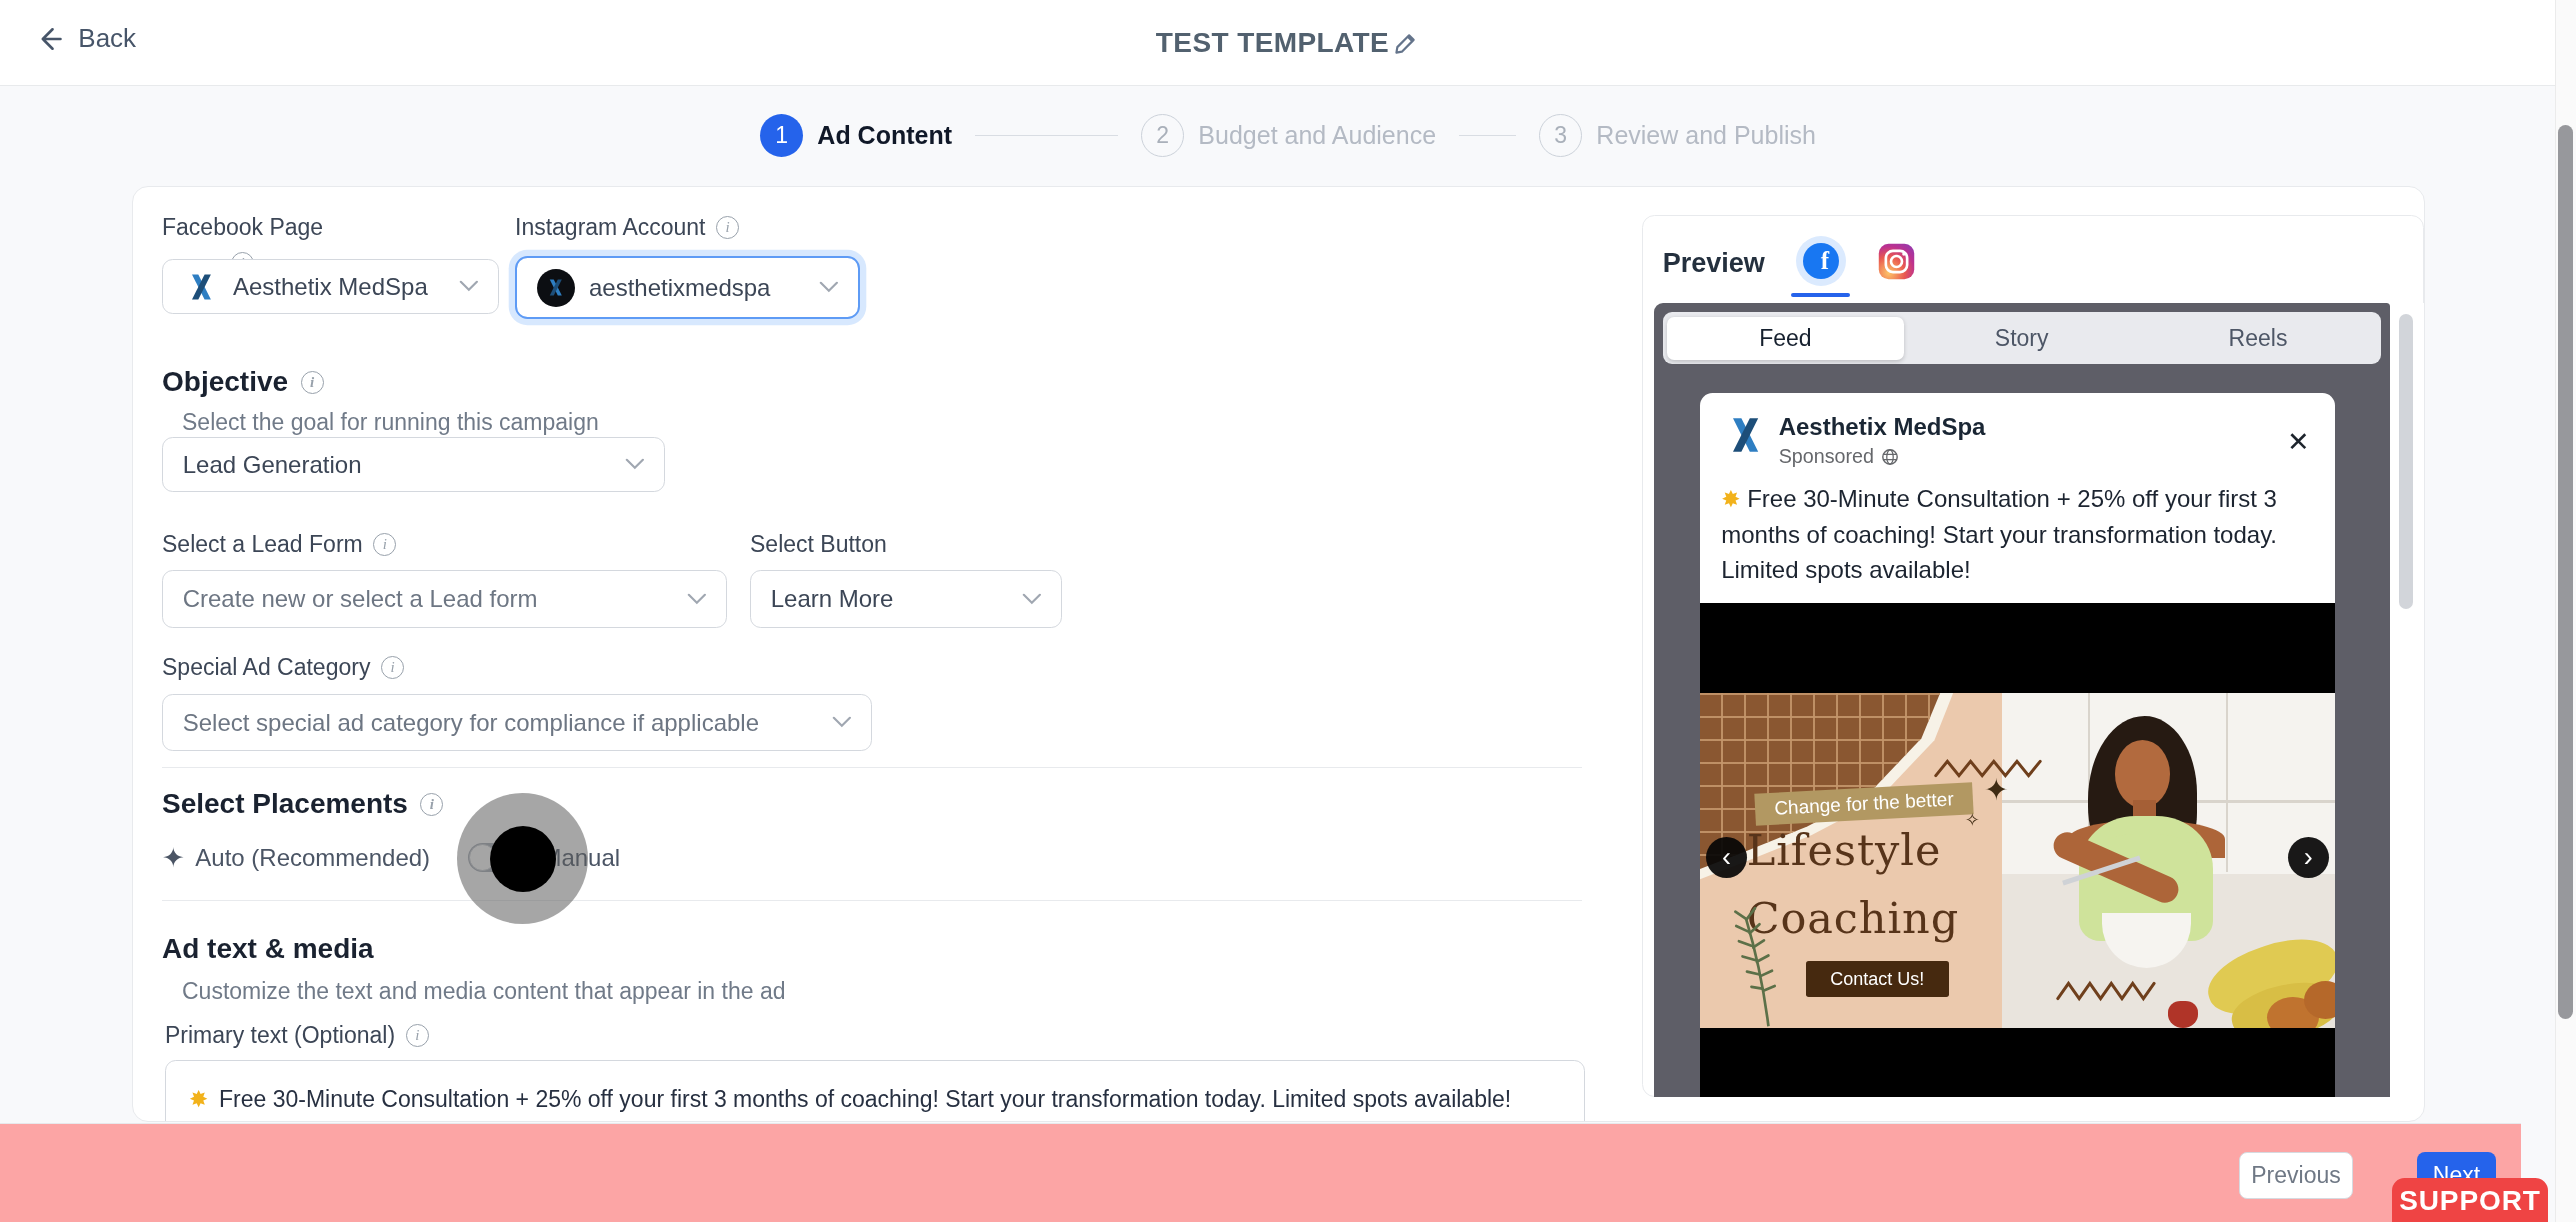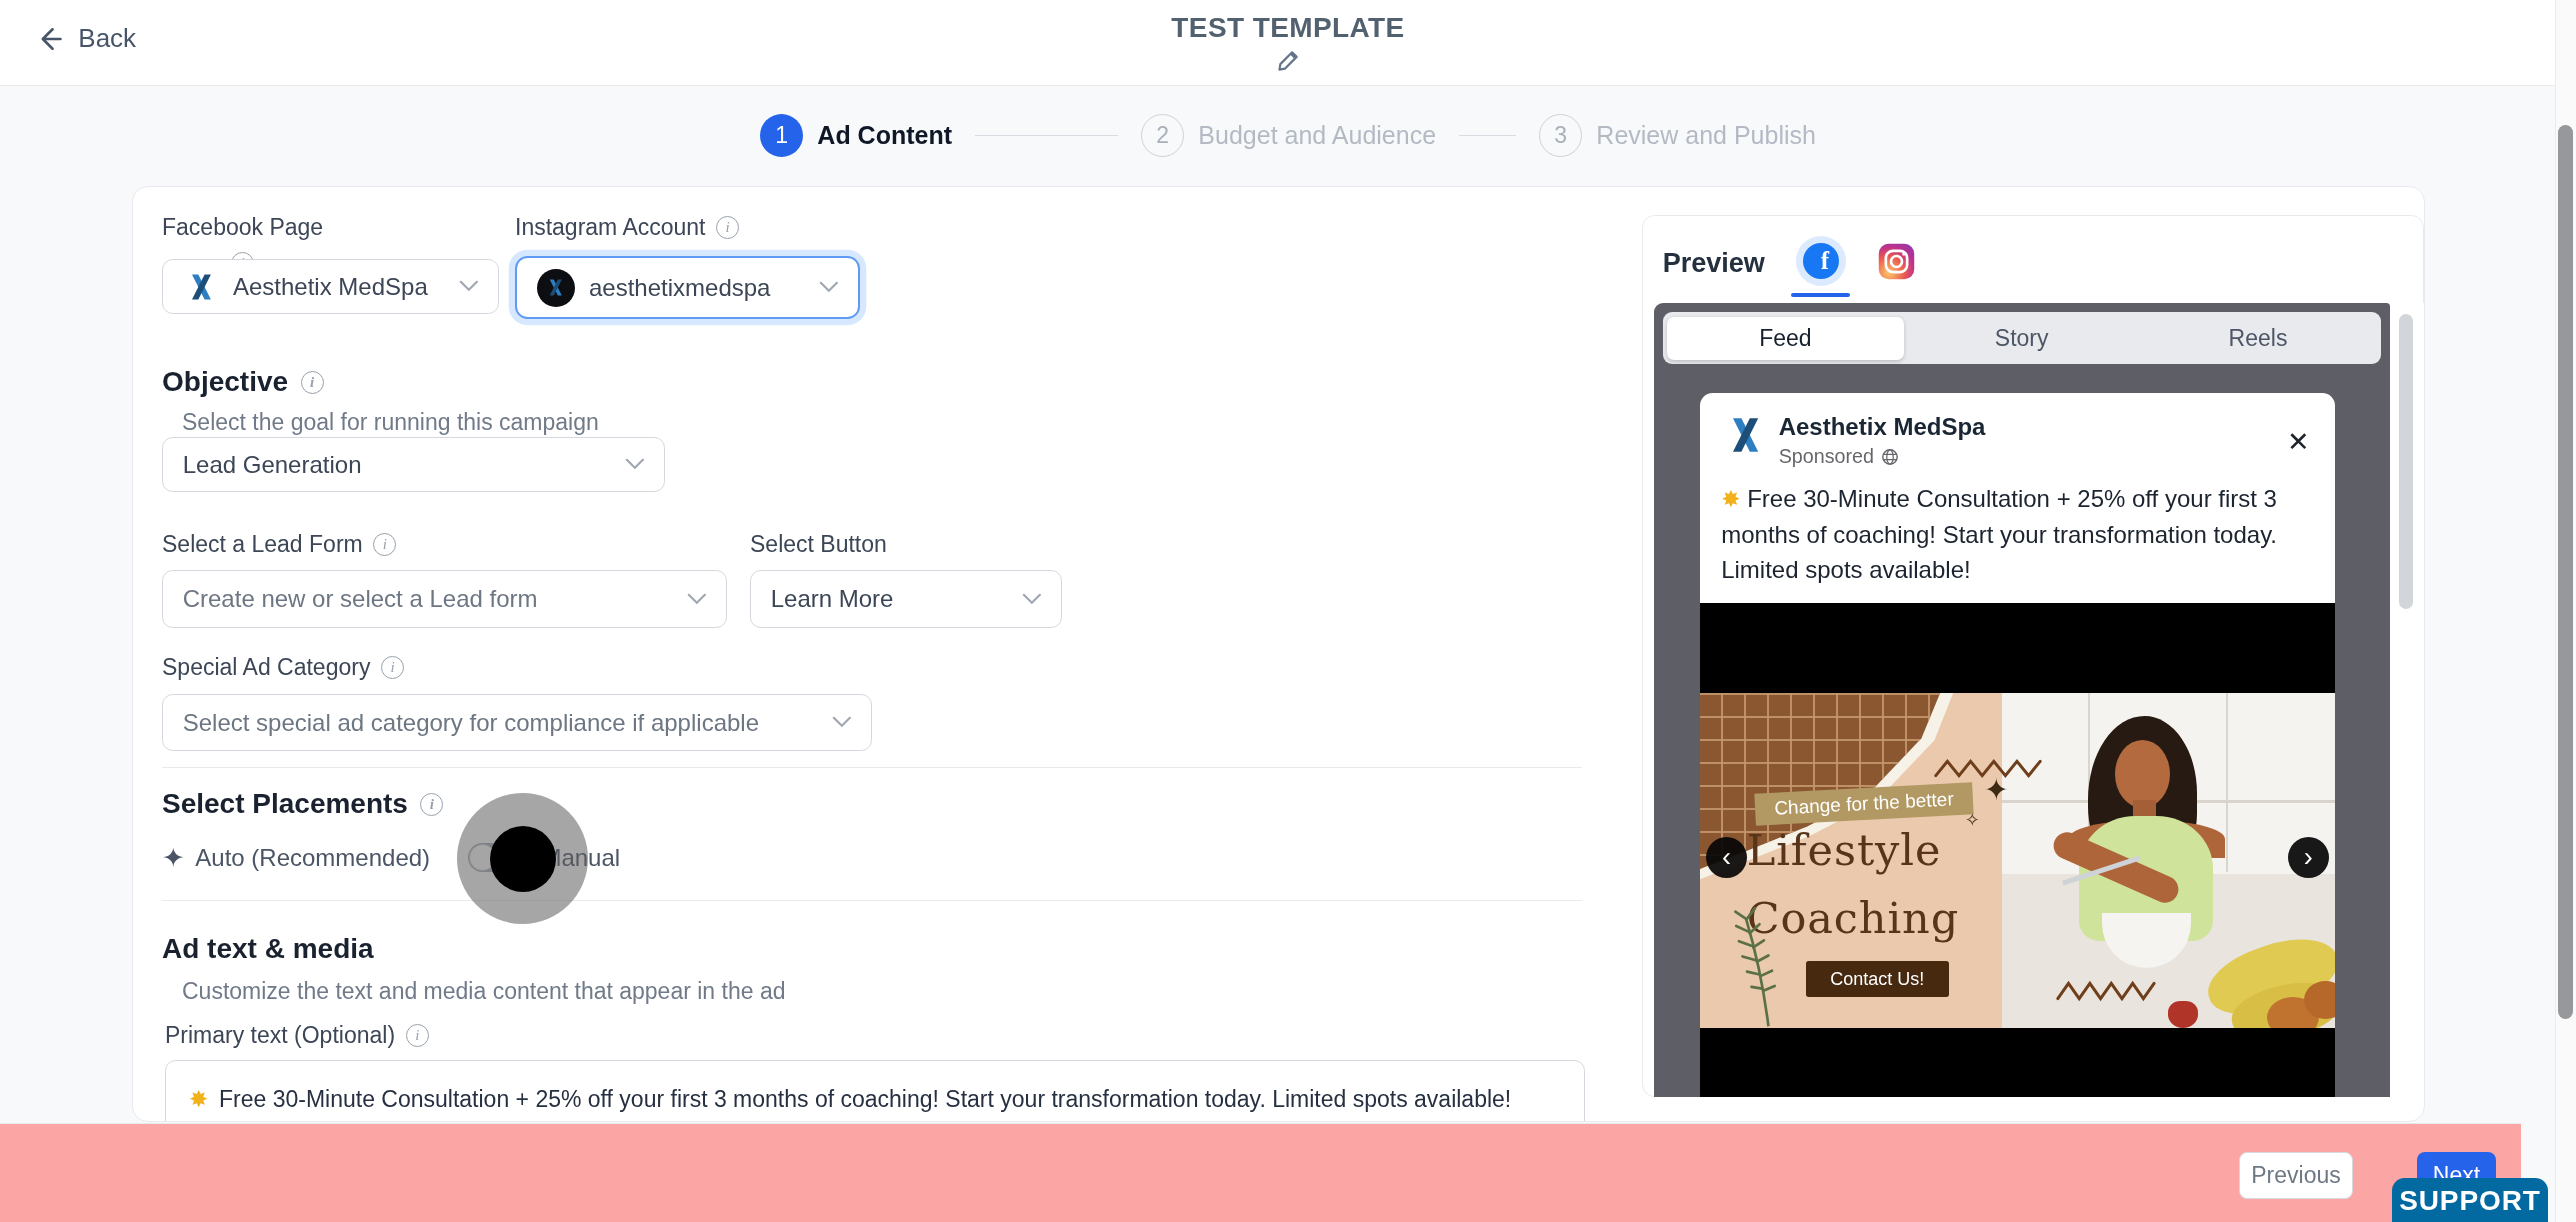--- a/index.html
+++ b/index.html
@@ -5,21 +5,21 @@
   * { margin:0; padding:0; box-sizing:border-box; }
   html,body { width:2576px; height:1223px; overflow:hidden; }
   body { font-family:"Liberation Sans", sans-serif; background:#f8f9fb; position:relative; }
 
   
   .topbar { position:absolute; left:0; top:0; width:2576px; height:86px; background:#fff;
             border-bottom:0.9px solid #e8eaec; z-index:5; }
   .back-wrap { position:absolute; left:34px; top:23px; display:flex; align-items:center; gap:14.3px; cursor:pointer; }
   .back-label { font-size:26px; color:#475569; font-weight:500; }
   .page-title-wrap { position:absolute; left:0; right:0; top:0; height:86px; display:flex;
-                     align-items:center; justify-content:center; gap:2px; pointer-events:none;flex-direction:column; }
+                     align-items:center; justify-content:center; gap:2px; pointer-events:none; }
   .page-title { font-size:28px; font-weight:600; color:#52616f; letter-spacing:0.4px; }
 
   
   .stepper { position:absolute; left:0; top:104px; width:2576px; height:63px; display:flex;
              align-items:center; justify-content:center; gap:23px; }
   .step { display:flex; align-items:center; gap:14.3px; }
   .step-circle { width:43px; height:43px; border-radius:50%; display:flex; align-items:center;
                  justify-content:center; font-size:23px; }
   .step-circle.active { background:#2563eb; color:#fff; }
   .step-circle.inactive { background:transparent; border:1.8px solid #ccd2da; color:#a9b0ba; }
@@ -152,21 +152,21 @@
 
   
   .footer { position:absolute; left:0; top:1123px; width:2521px; height:100px; background:#fca5a5;
             border-top:0.9px solid #e7e9ec; z-index:20; }
   .btn-prev { position:absolute; left:2239px; top:28px; width:114px; height:47px; background:#fff;
               border:1.3px solid #d6dae0; border-radius:8px; font-size:23px; color:#6f7885;
               display:flex; align-items:center; justify-content:center; cursor:pointer; }
   .btn-next { position:absolute; left:2369px; top:28px; width:79px; height:47px; background:#2563eb;
               border:none; border-radius:8px; font-size:23px; color:#fff;
               display:flex; align-items:center; justify-content:center; cursor:pointer;margin-left:48px; }
-  .support-badge { position:absolute; left:2392px; top:1178px; width:156px; height:45px; background:#0369a1;
+  .support-badge { position:absolute; left:2392px; top:1178px; width:156px; height:45px; background:#ef4444;
                    border-radius:12.5px 12.5px 0 0; color:#fff; font-size:28px; font-weight:700; letter-spacing:0.9px;
                    display:flex; align-items:center; justify-content:center; z-index:30; cursor:pointer; }
 
   
   .page-scroll-track { position:absolute; right:0; top:0; width:21.5px; height:1223px; background:#fafafa;
                        border-left:0.9px solid #ebebeb; z-index:25; }
   .page-scroll-thumb { position:absolute; right:2.7px; top:125px; width:15px; height:894px; background:#97989c; border-radius:8px; }
 
   
   .abs { position:absolute; }

